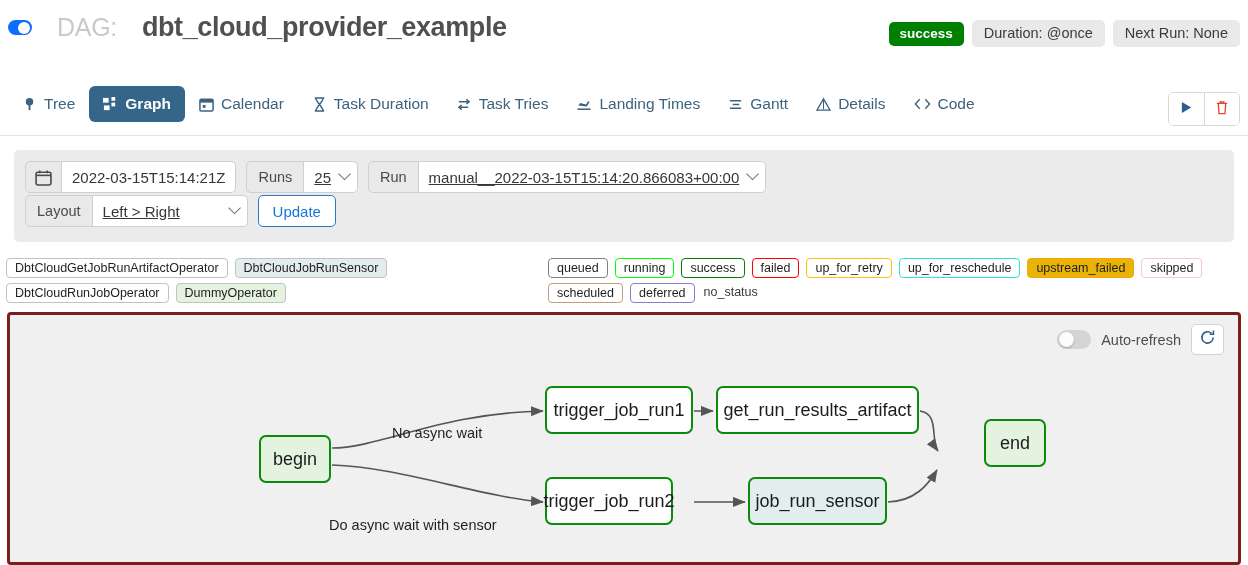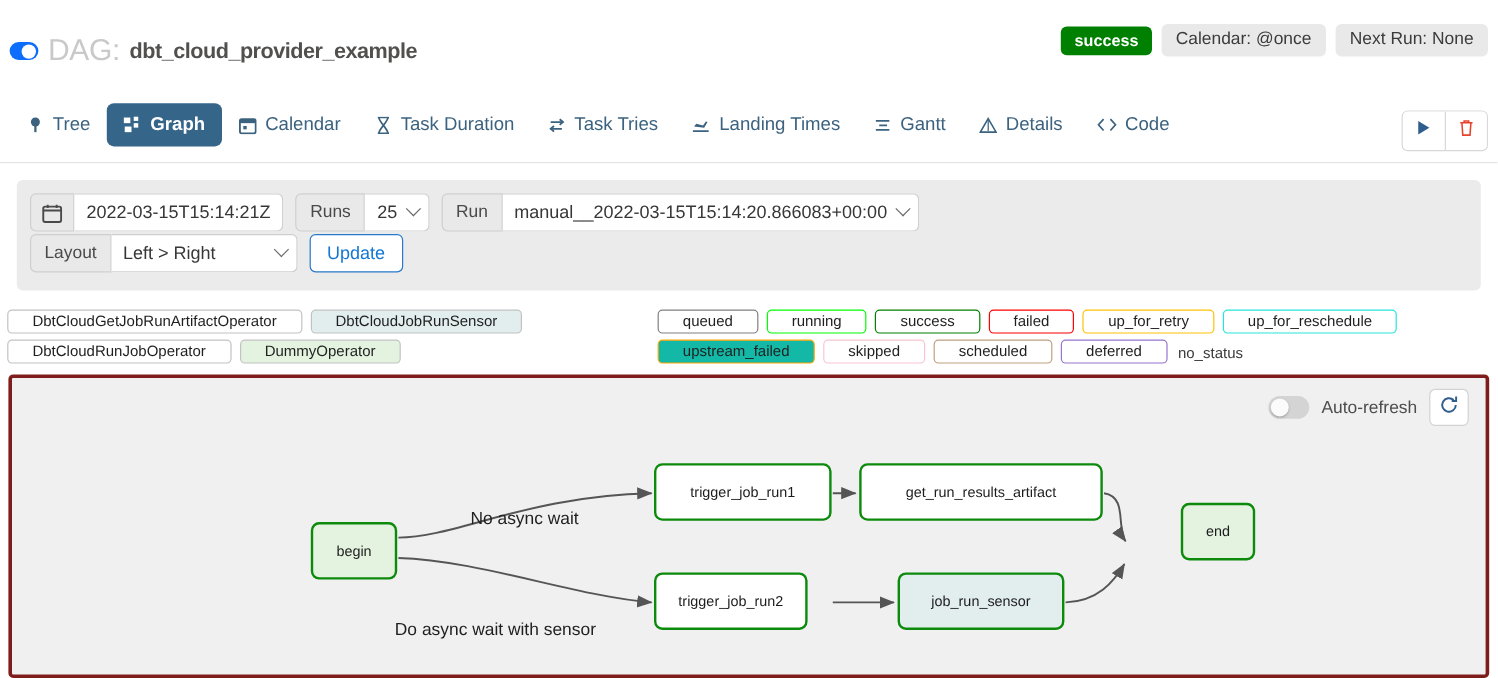--- a/index.html
+++ b/index.html
@@ -11,36 +11,36 @@
     color: #51504f;
     overflow: hidden;
   }
   .page { position: relative; width: 1248px; height: 565px; }
 
   
   .header {
     position: absolute; left: 0; top: 0; width: 1248px; height: 72px;
   }
   .dag-title-row {
-    position: absolute; left: 8px; top: 28px;
-    display: flex; align-items: center; gap: 8px;
+    position: absolute; left: 8px; top: 12px;
+    display: flex; align-items: center; gap: 25px;
   }
   .toggle-pill {
     width: 24px; height: 15px; border-radius: 8px;
     background: #0d6efd; position: relative; flex: 0 0 auto;
   }
   .toggle-pill::after {
     content: ""; position: absolute; left: 10px; top: 1.5px;
     width: 12px; height: 12px; border-radius: 50%; background: #ffffff;
   }
   .dag-label {
     font-size: 25px; color: #c9c9c9; font-weight: 400; letter-spacing: -0.3px;
   }
   .dag-name {
-    font-size: 18px; color: #51504f; font-weight: 700; letter-spacing: -0.4px;
+    font-size: 27px; color: #51504f; font-weight: 700; letter-spacing: -0.4px;
   }
 
   .header-badges {
     position: absolute; right: 8px; top: 20px;
     display: flex; align-items: center; gap: 8px;
   }
   .badge-success {
     background: #008000; color: #fff; font-size: 13.5px; font-weight: 700;
     padding: 4px 11px; border-radius: 5px; line-height: 16px;
   }
@@ -91,21 +91,21 @@
     border-radius: 5px 0 0 5px;
   }
   .addon.icon-only { padding: 0 9px; }
   .fld {
     background: #ffffff; border: 1px solid #cfcfcf; border-left: none;
     border-radius: 0 5px 5px 0; font-size: 15px; color: #373737;
     display: flex; align-items: center; padding: 0 10px; height: 32px;
     font-family: "Liberation Sans", sans-serif; white-space: nowrap;
   }
   .sel {
-    position: relative; padding-right: 26px;
+    position: relative; padding-right: 26px; text-decoration: underline;
   }
   .sel .chev {
     position: absolute; right: 8px; top: 50%; transform: translateY(-50%);
     width: 9px; height: 9px; border-right: 1.6px solid #6c6c6c;
     border-bottom: 1.6px solid #6c6c6c; margin-top: -3px;
     transform: translateY(-50%) rotate(45deg);
   }
   .btn-update {
     background: #ffffff; border: 1px solid #2978c9; color: #1477d4;
     border-radius: 5px; font-size: 15px; padding: 0 14px; height: 32px;
@@ -123,24 +123,24 @@
   
   .legend {
     position: absolute; left: 0; top: 255px; width: 1248px; height: 50px;
   }
   .legend-ops {
     position: absolute; left: 6px; top: 3px;
     display: flex; flex-wrap: wrap; gap: 5px 7px; width: 530px;
   }
   .legend-status {
     position: absolute; left: 548px; top: 3px;
-    display: flex; flex-wrap: wrap; gap: 5px 7px; width: 696px; align-items: flex-end;
+    display: flex; flex-wrap: wrap; gap: 5px 7px; width: 696px;
   }
   .chip {
-    font-size: 12.5px; line-height: 14px; padding: 2px 20px;
+    font-size: 12.5px; line-height: 14px; padding: 2px 8px;
     border-radius: 4px; border: 1.6px solid #c2c2c2; background: #fff;
     color: #1f1f1f; white-space: nowrap;
     font-family: "Liberation Sans", sans-serif;
   }
   .chip.plain { border: none; background: transparent; padding-left: 2px; color: #3b3b3b; }
 
   
   .graph-panel {
     position: absolute; left: 7px; top: 312px; width: 1234px; height: 253px;
     background: #f0f0f0; border: 3px solid #7f1d1d; border-radius: 4px;
@@ -164,21 +164,21 @@
     width: 33px; height: 31px; background: #fff; border: 1px solid #d2d2d2;
     border-radius: 5px; display: flex; align-items: center; justify-content: center;
     cursor: pointer;
   }
 
   .graph-canvas { position: absolute; left: 0; top: 0; width: 1234px; height: 253px; }
 
   .node {
     position: absolute; border: 2.2px solid #0b8a0b; border-radius: 7px;
     display: flex; align-items: center; justify-content: center;
-    font-size: 12px; color: #1c1c1c; background: #ffffff;
+    font-size: 18px; color: #1c1c1c; background: #ffffff;
     font-family: "Liberation Sans", sans-serif; white-space: nowrap;
     cursor: pointer;
   }
   .node.dummy { background: #e4f3e0; }
   .node.sensor { background: #e2edee; }
   .edge-label {
     position: absolute; font-size: 14.5px; color: #1f1f1f; white-space: nowrap;
     font-family: "Liberation Sans", sans-serif;
   }
 </style>
@@ -188,21 +188,21 @@
 <div class="page">
 
   <div class="header">
     <div class="dag-title-row">
       <div class="toggle-pill"></div>
       <span class="dag-label">DAG:</span>
       <span class="dag-name">dbt_cloud_provider_example</span>
     </div>
     <div class="header-badges">
       <span class="badge-success">success</span>
-      <span class="badge-gray">Calendar: @once</span>
+      <span class="badge-gray">Duration: @once</span>
       <span class="badge-gray">Next Run: None</span>
     </div>
   </div>
 
   <div class="navbar">
     <div class="tabs">
 
       <div class="tab">
         <span>
           <svg width="15" height="15" viewBox="0 0 16 16">
@@ -364,21 +364,21 @@
         <span class="chip" style="background: rgb(255, 255, 255); border-color: rgb(194, 194, 194);">DbtCloudRunJobOperator</span>
         <span class="chip" style="background: rgb(228, 243, 224); border-color: rgb(194, 194, 194);">DummyOperator</span>
       </div>
     <div class="legend-status">
         <span class="chip" style="border-color: rgb(128, 128, 128); background: rgb(255, 255, 255); color: rgb(31, 31, 31);">queued</span>
         <span class="chip" style="border-color: rgb(0, 255, 0); background: rgb(255, 255, 255); color: rgb(31, 31, 31);">running</span>
         <span class="chip" style="border-color: rgb(0, 128, 0); background: rgb(255, 255, 255); color: rgb(31, 31, 31);">success</span>
         <span class="chip" style="border-color: rgb(255, 0, 0); background: rgb(255, 255, 255); color: rgb(31, 31, 31);">failed</span>
         <span class="chip" style="border-color: rgb(255, 193, 7); background: rgb(255, 255, 255); color: rgb(31, 31, 31);">up_for_retry</span>
         <span class="chip" style="border-color: rgb(38, 230, 217); background: rgb(255, 255, 255); color: rgb(31, 31, 31);">up_for_reschedule</span>
-        <span class="chip" style="border-color: rgb(255, 165, 0); background: #14b8a6; color: rgb(31, 31, 31);">upstream_failed</span>
+        <span class="chip" style="border-color: rgb(255, 165, 0); background: #eab308; color: rgb(31, 31, 31);">upstream_failed</span>
         <span class="chip" style="border-color: rgb(249, 197, 209); background: rgb(255, 255, 255); color: rgb(31, 31, 31);">skipped</span>
         <span class="chip" style="border-color: rgb(192, 160, 128); background: rgb(255, 255, 255); color: rgb(31, 31, 31);">scheduled</span>
         <span class="chip" style="border-color: rgb(149, 117, 205); background: rgb(255, 255, 255); color: rgb(31, 31, 31);">deferred</span>
         <span class="chip plain" style="color: rgb(59, 59, 59);">no_status</span>
       </div>
   </div>
 
   <div class="graph-panel">
     <div class="refresh-bar">
       <div class="switch"></div>

